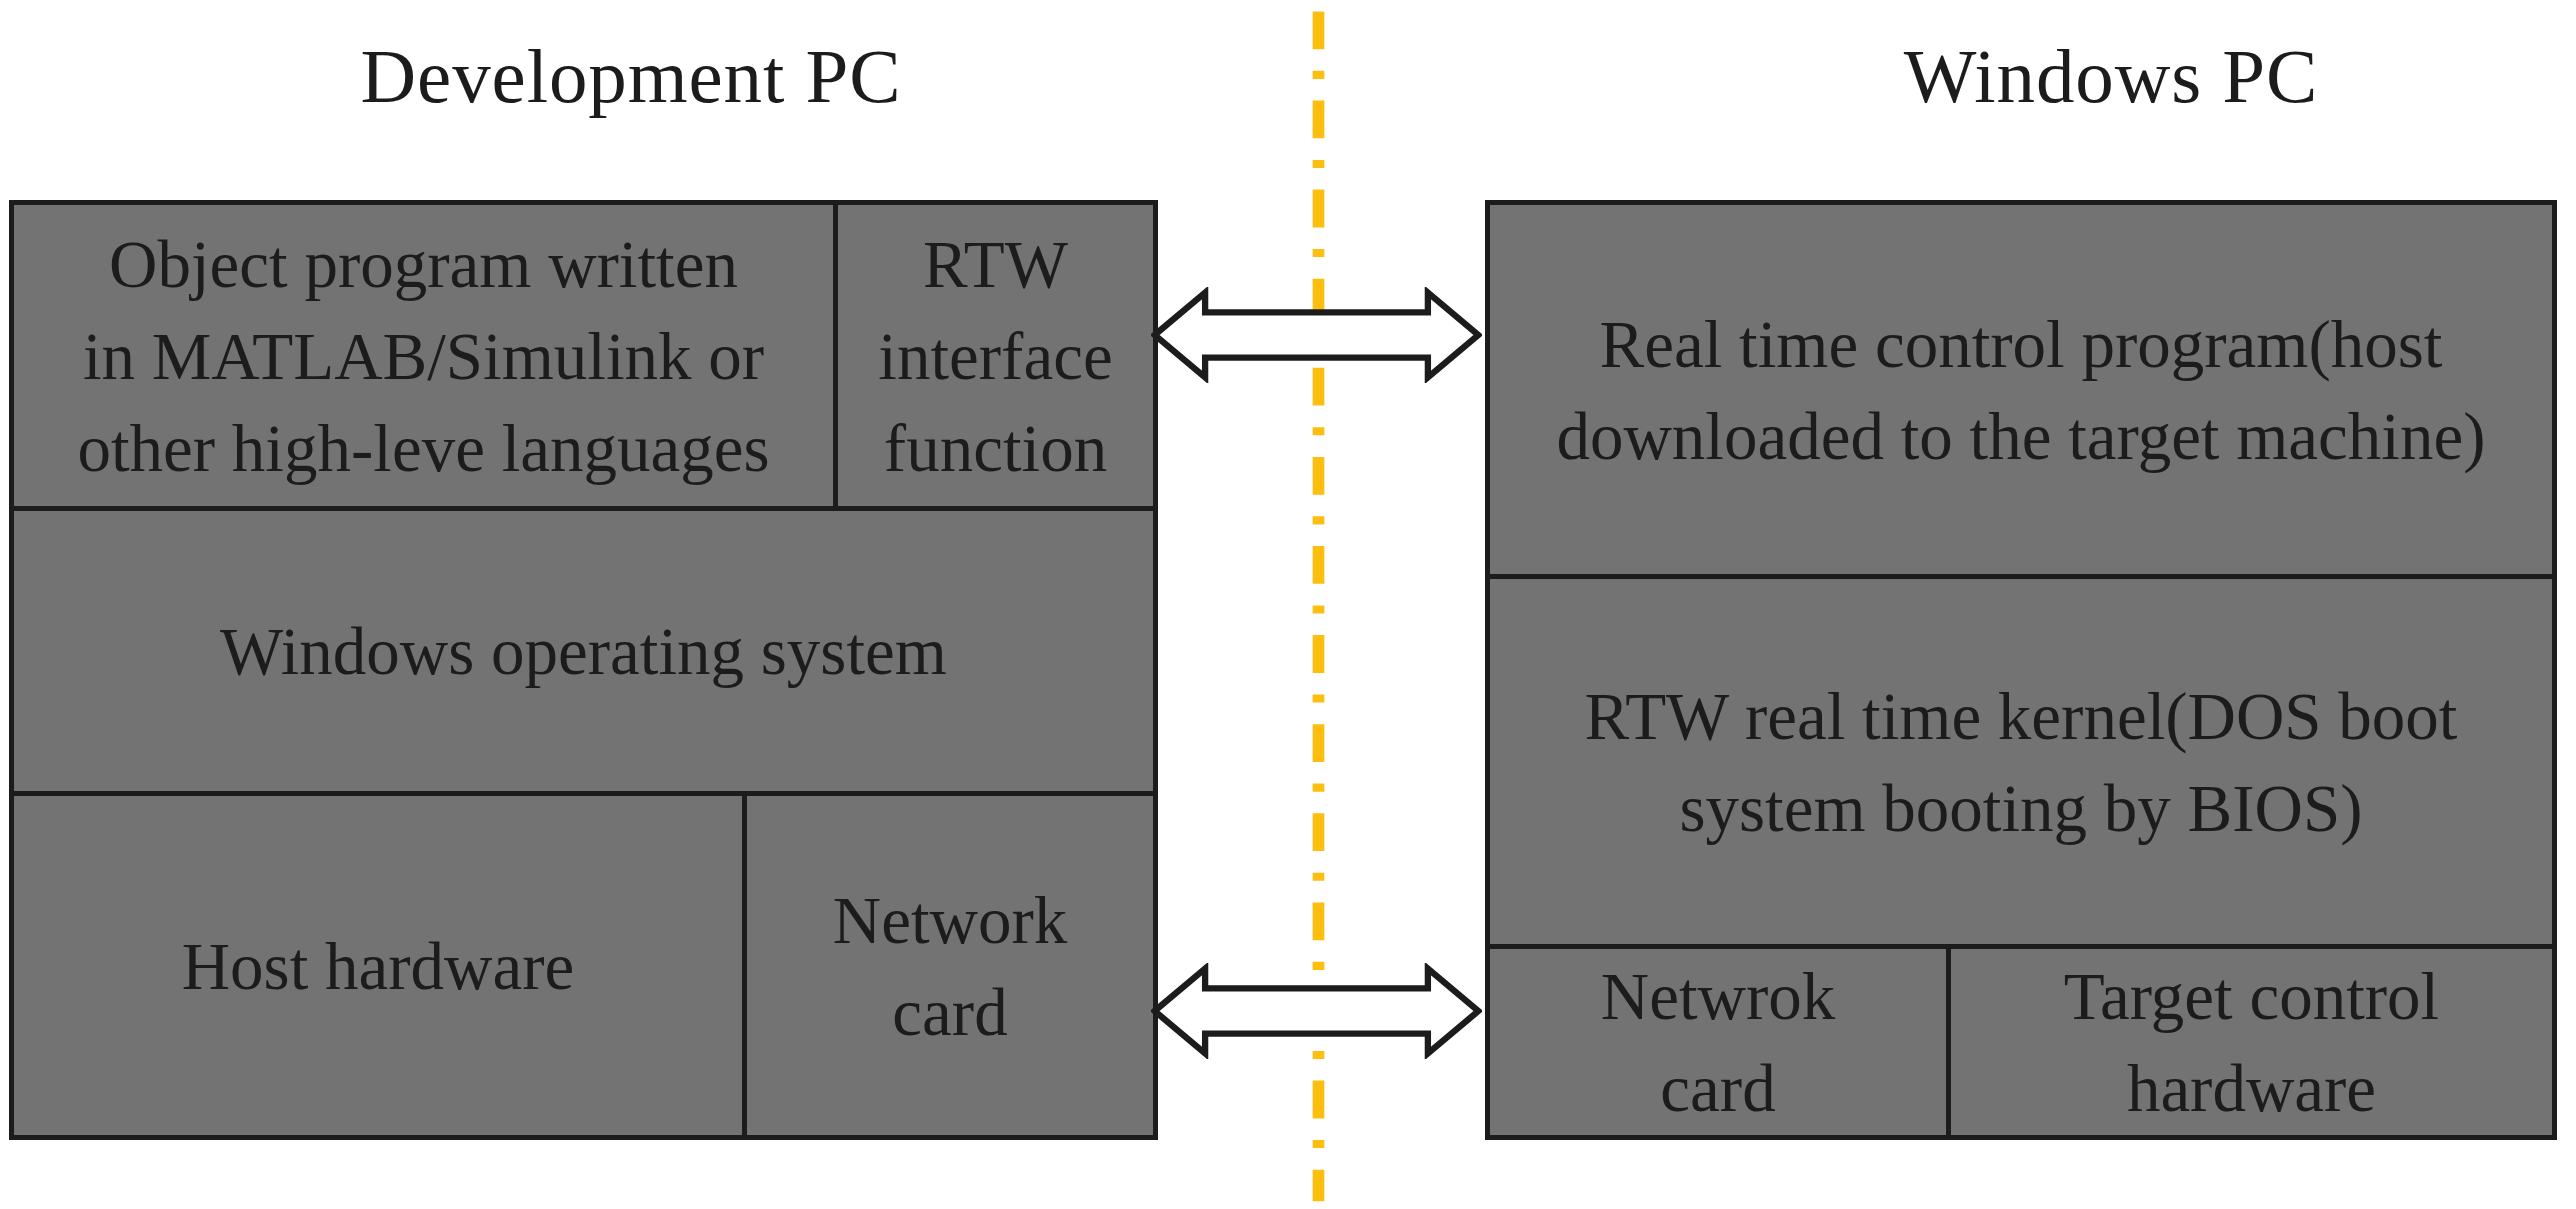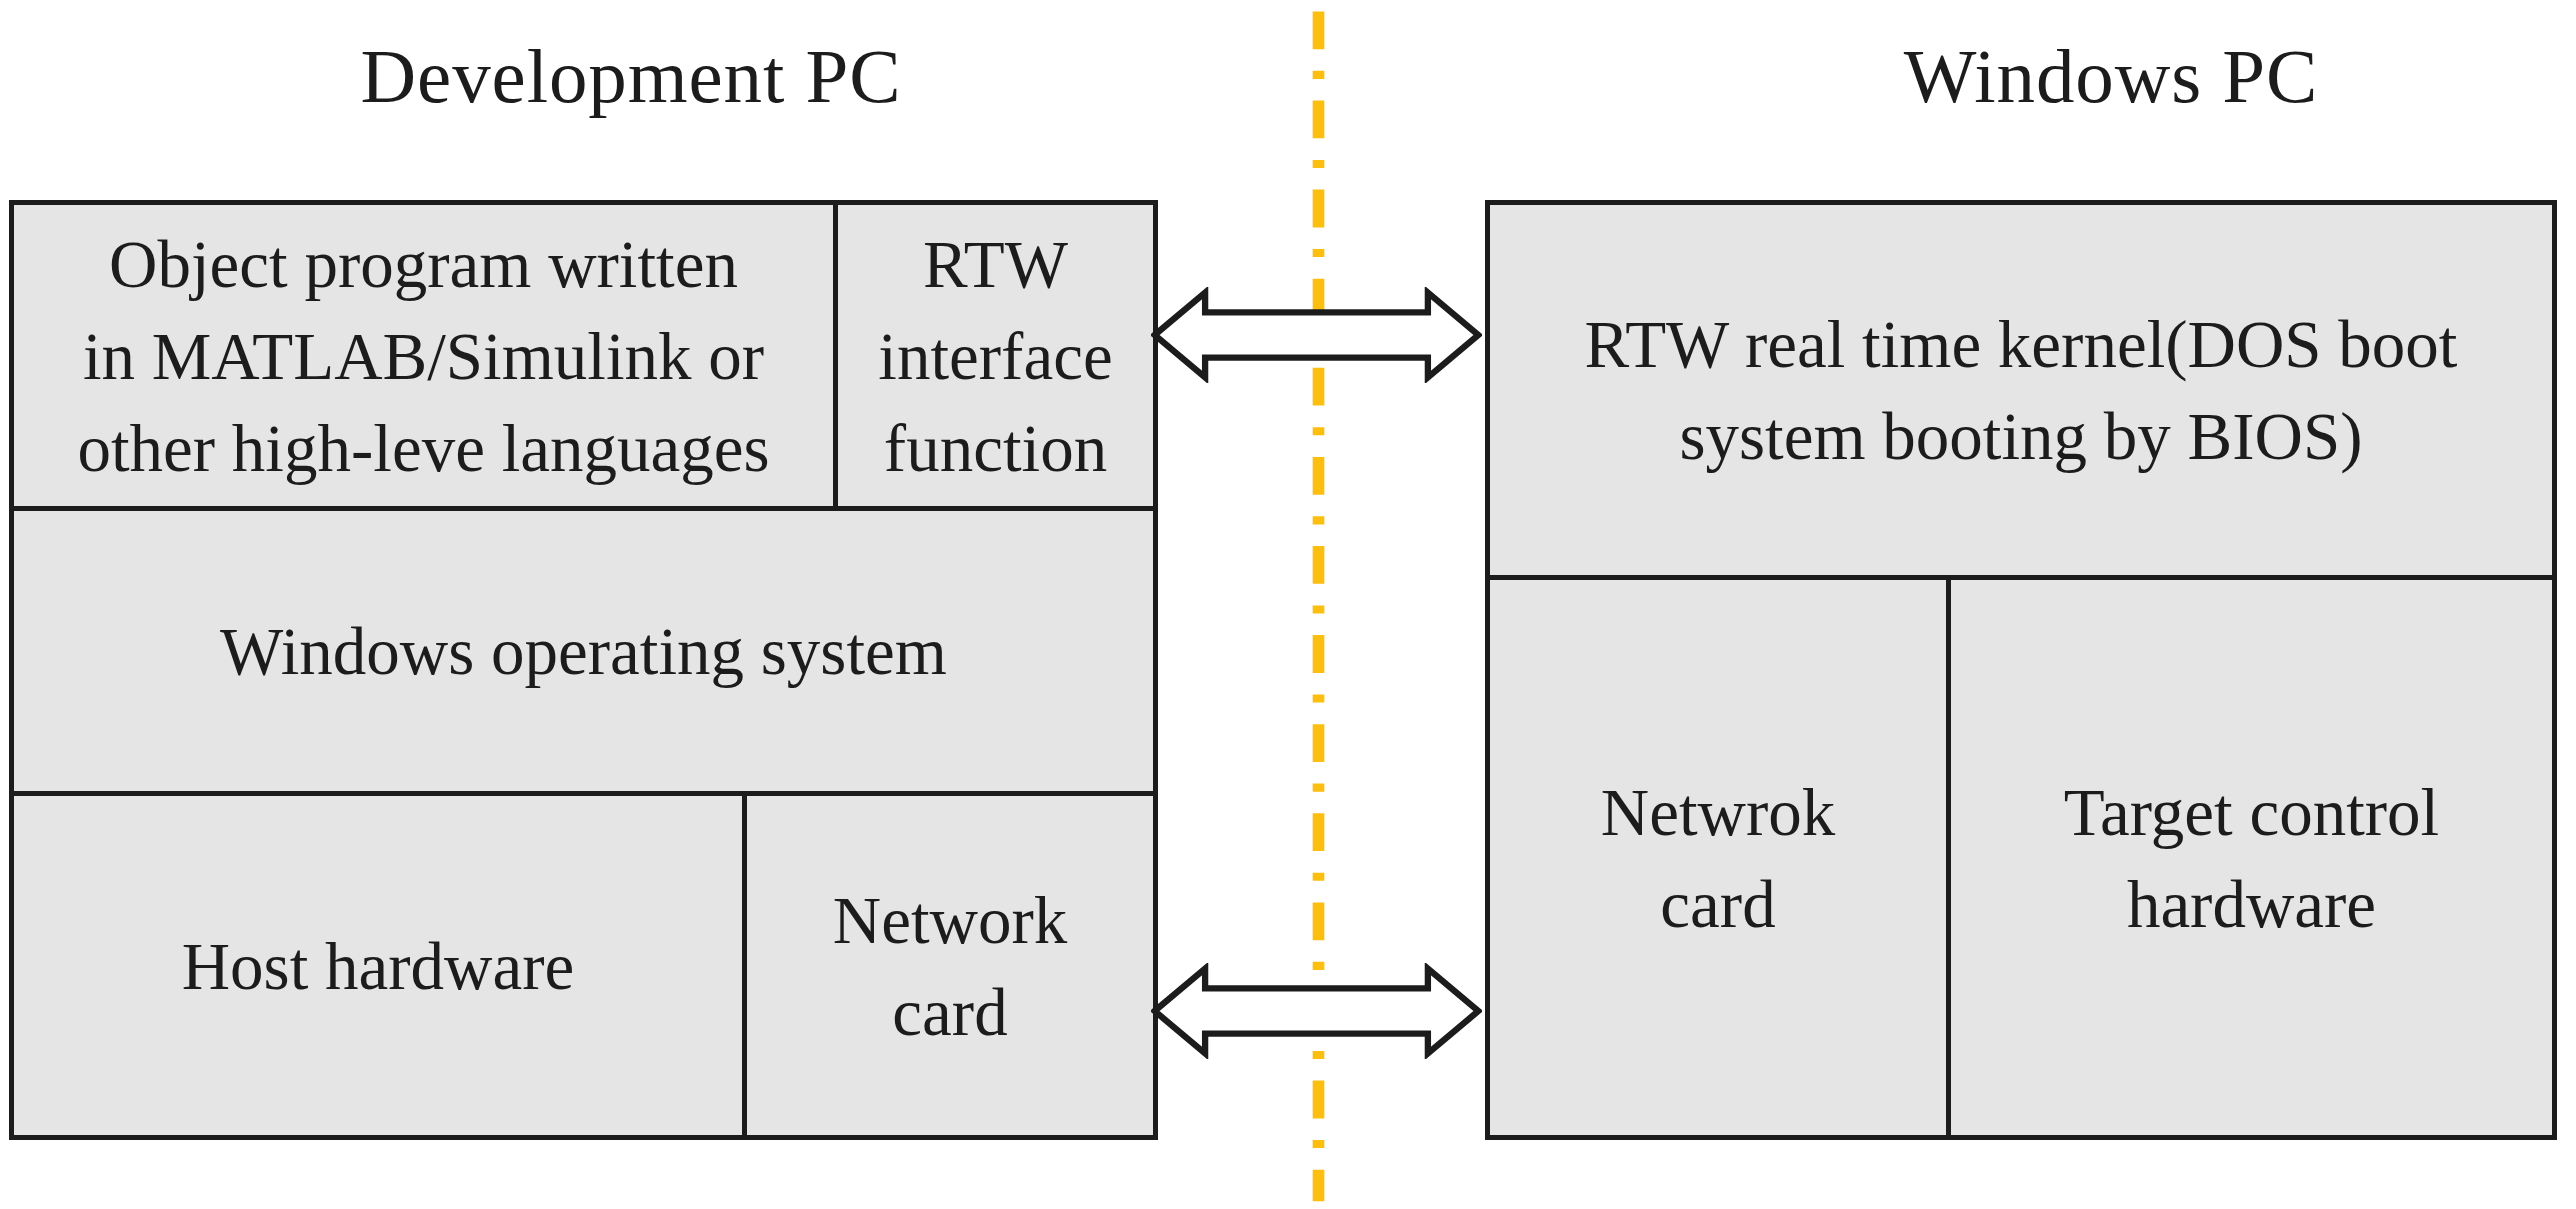--- a/index.html
+++ b/index.html
@@ -27,21 +27,21 @@
     letter-spacing: 0.9px;
   }
   .block {
     position: absolute;
     top: 200px;
     height: 940px;
     box-sizing: border-box;
     border: 5.4px solid #1c1c1c;
     display: flex;
     flex-direction: column;
-    background: #e5e5e5;
+    background: #737373;
   }
   .block-left  { left: 9px;   width: 1149px; }
   .block-right { left: 1485px; width: 1072px; }
   .row {
     box-sizing: border-box;
     display: flex;
     flex-direction: row;
     align-items: stretch;
   }
   .row + .row { border-top: 5.4px solid #1c1c1c; }
@@ -111,20 +111,24 @@
       <div class="cell grow">Windows operating system</div>
     </div>
     <div class="row bl-r4">
       <div class="cell divider-right bl-r4-left">Host hardware</div>
       <div class="cell grow">Network
 card</div>
     </div>
   </div>
 
   <div class="block block-right">
+    <div class="row br-r1">
+      <div class="cell grow">Real time control program(host
+downloaded to the target machine)</div>
+    </div>
     <div class="row br-r2">
       <div class="cell grow">RTW real time kernel(DOS boot
 system booting by BIOS)</div>
     </div>
     <div class="row br-r3">
       <div class="cell divider-right br-r3-left">Netwrok
 card</div>
       <div class="cell grow">Target control
 hardware</div>
     </div>

